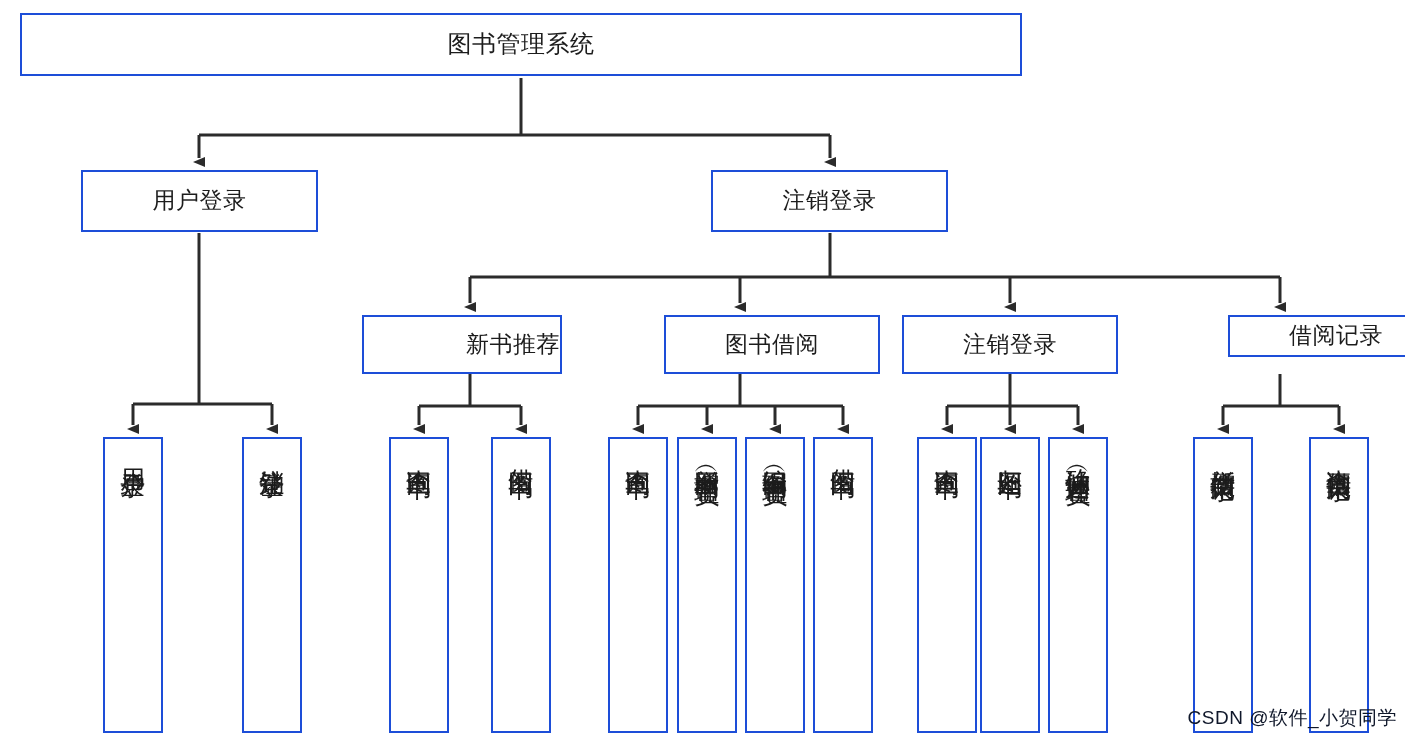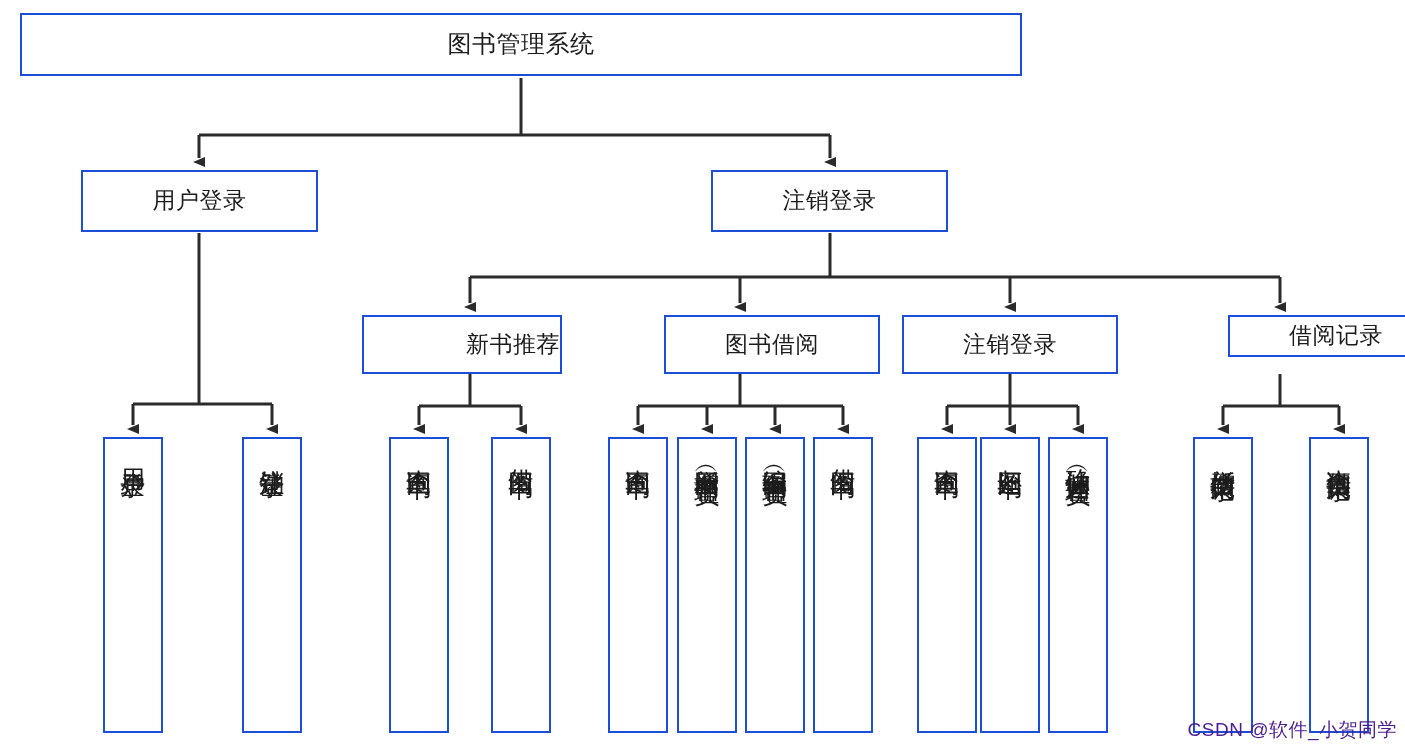--- a/index.html
+++ b/index.html
@@ -61,23 +61,23 @@
     writing-mode: vertical-rl;
     text-orientation: upright;
     font-size: 25px;
     line-height: 1.05;
     letter-spacing: 2px;
     white-space: nowrap;
   }
   #watermark {
     position: absolute;
     right: 8px;
-    bottom: 4px;
+    bottom: 16px;
     font-size: 19px;
-    color: #4c1d95;
+    color: #0f172a;
     letter-spacing: 0.5px;
     white-space: nowrap;
     z-index: 5;
   }
 </style>
 </head>
 <body>
 
 <div id="diagram-root">
 

